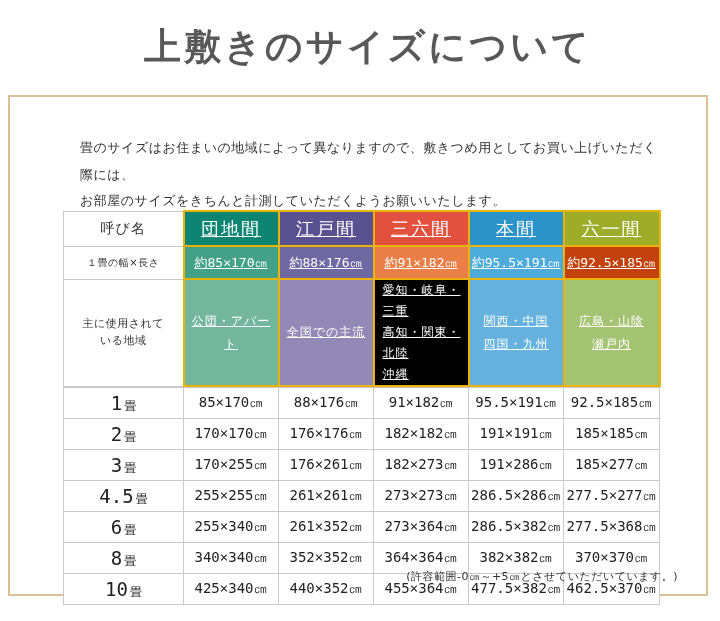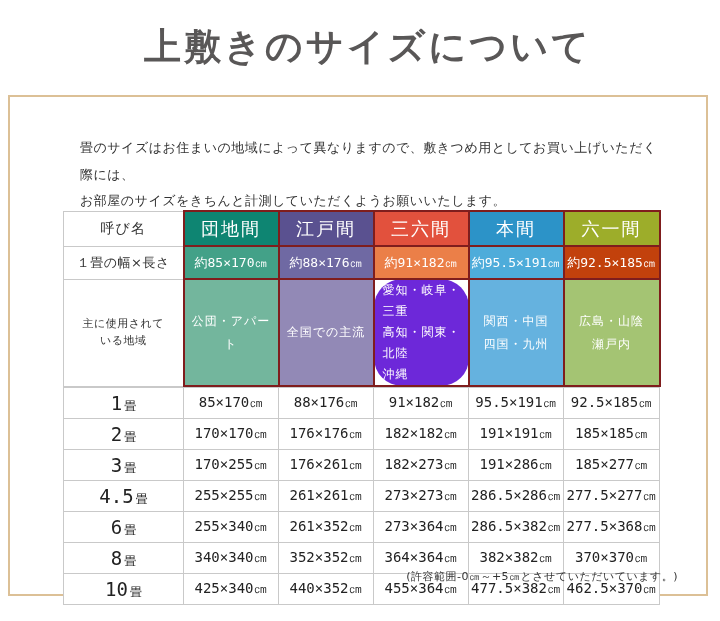--- a/index.html
+++ b/index.html
@@ -26,27 +26,27 @@
   table.tbl{
     border-collapse:collapse;table-layout:fixed;width:596px;
   }
   table.tbl td{box-sizing:border-box;text-align:center;vertical-align:middle;padding:0 2px;}
   
   td.l{border:1px solid #c9c9c9;background:#fff;}
   td.v{border:1px solid #c9c9c9;background:#fff;
        font-family:"DejaVu Sans Mono","Liberation Mono",monospace;
        font-size:14px;color:#222;}
   
-  td.c{border:2px solid #7f1d1d;color:#fff;}
+  td.c{border:2px solid #eab308;color:#fff;text-decoration:underline;}
   tr.hdr{height:35px;}
   tr.hdr td.c{font-size:18px;letter-spacing:2px;}
   tr.hdr td.l{font-size:14px;color:#333;letter-spacing:1px;}
   tr.sizeRow{height:33px;}
   tr.sizeRow td.c{font-size:13px;font-family:"DejaVu Sans Mono","Liberation Mono",monospace;}
-  tr.sizeRow td.l{font-size:13px;letter-spacing:0.5px;}
+  tr.sizeRow td.l{font-size:10px;letter-spacing:0.5px;}
   tr.regionRow{height:67px;}
   tr.regionRow td.c{font-size:12px;white-space:pre-line;line-height:1.9;letter-spacing:1px;}
   tr.regionRow td.c.left{text-align:left;padding-left:8px;line-height:1.75;}
   tr.regionRow td.l{font-size:11px;white-space:pre-line;line-height:1.5;letter-spacing:0.5px;}
   tr.dataRow{height:31px;}
   td.lab .n{font-size:19px;color:#222;font-family:"DejaVu Sans Mono","Liberation Mono",monospace;}
   td.lab .u{font-size:12px;color:#222;margin-left:2px;}
   .footnote{
     position:absolute;right:28px;top:472px;font-size:11px;color:#333;letter-spacing:0.5px;
   }
@@ -87,21 +87,21 @@
         <td class="c" style="background-color: rgb(111, 105, 163);">約88×176㎝</td>
         <td class="c" style="background-color: rgb(235, 127, 72);">約91×182㎝</td>
         <td class="c" style="background-color: rgb(78, 172, 218);">約95.5×191㎝</td>
         <td class="c" style="background-color: #c2410c;">約92.5×185㎝</td>
       </tr>
       <tr class="regionRow">
         <td class="l">主に使用されて
 いる地域</td>
         <td class="c" style="background-color: rgb(115, 182, 157);">公団・アパート</td>
         <td class="c" style="background-color: rgb(146, 137, 182);">全国での主流</td>
-        <td class="c left" style="background-color: #6d28d9; border-radius: 28px;">愛知・岐阜・三重
+        <td class="c left" style="background-color: #000000;">愛知・岐阜・三重
 高知・関東・北陸
 沖縄</td>
         <td class="c" style="background-color: rgb(101, 178, 223);">関西・中国
 四国・九州</td>
         <td class="c" style="background-color: rgb(164, 196, 115);">広島・山陰
 瀬戸内</td>
       </tr>
     </tbody>
       </table>
 

